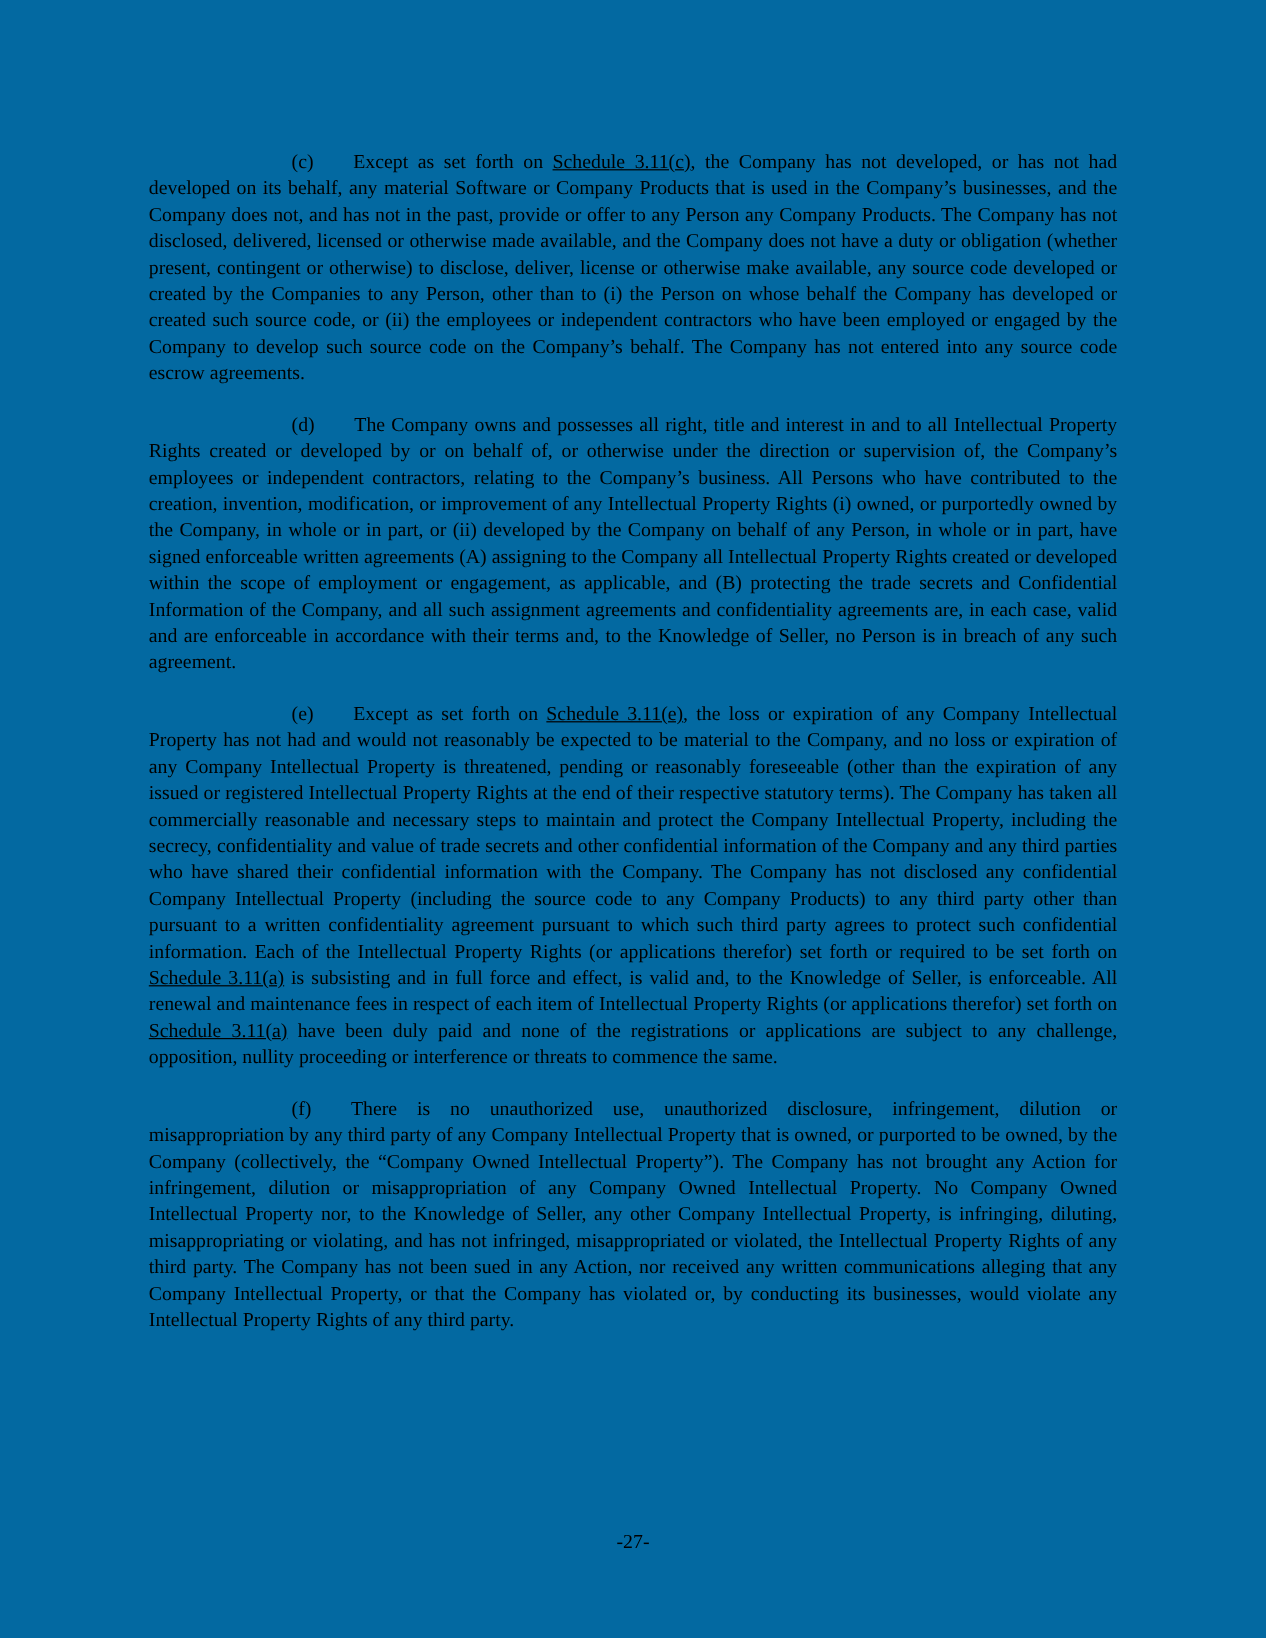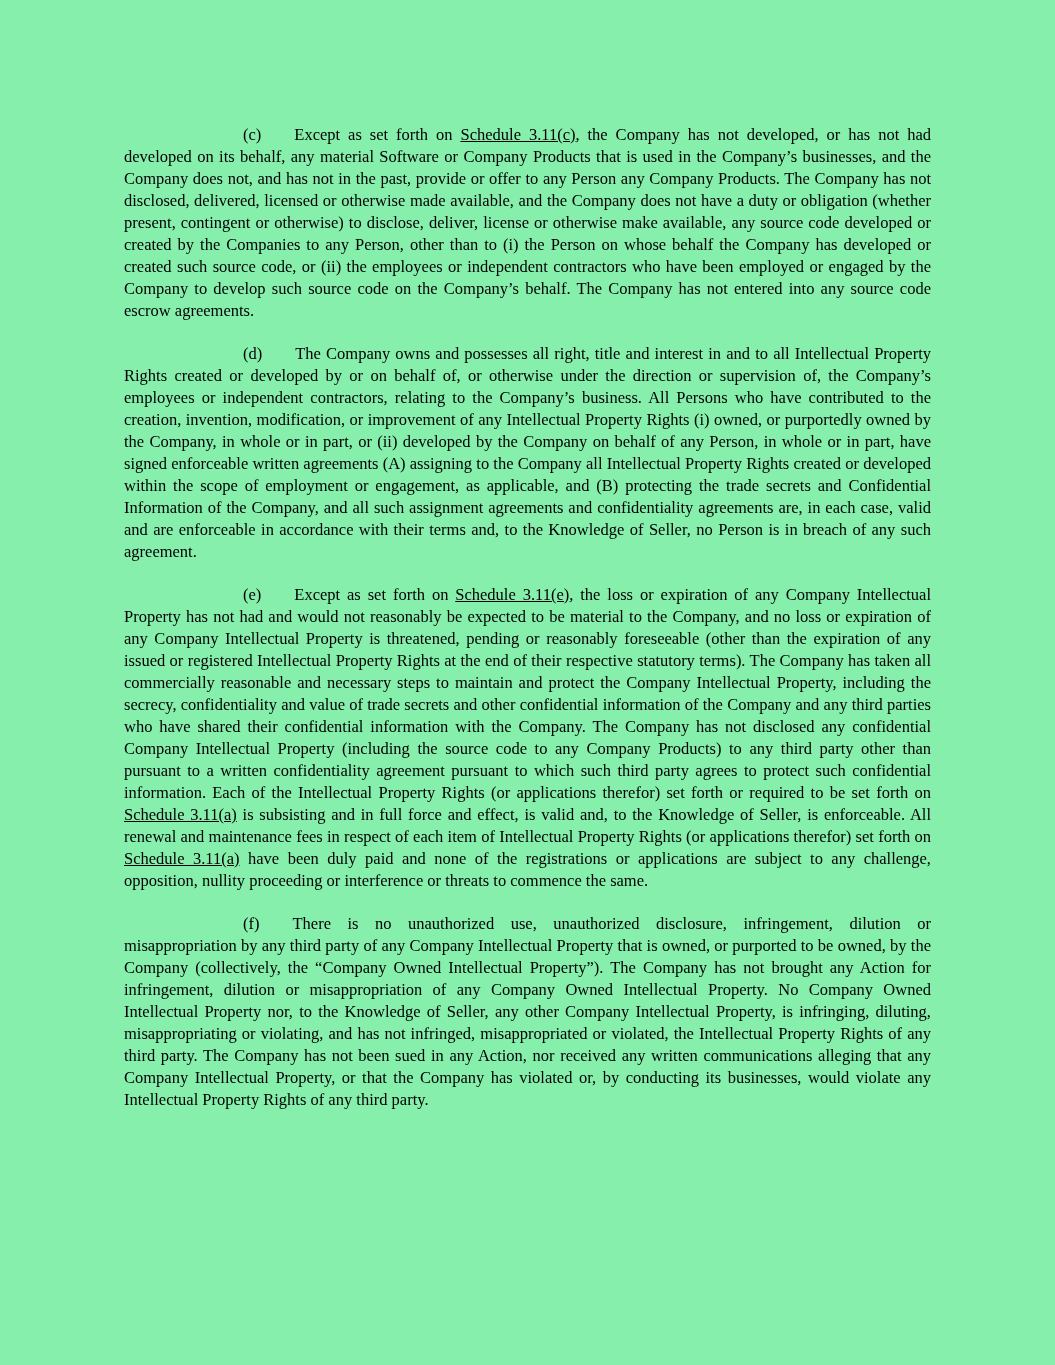--- a/index.html
+++ b/index.html
@@ -10,21 +10,21 @@
   body {
     width: 1055px;
     height: 1365px;
     position: relative;
     font-family: "Liberation Serif", serif;
     color: #000000;
   }
   .page {
     position: absolute;
     inset: 0;
-    background: #86efac;
+    background: #0369a1;
   }
   .content {
     padding: 124px 124px 0 124px;
     width: 807px;
   }
   p.para {
     margin: 0 0 21px 0;
     font-size: 16.5px;
     line-height: 22px;
     text-align: justify;
@@ -59,13 +59,14 @@
     <p class="para"><span class="plabel">(c)</span><span class="tab"></span><span class="ptext"><span>Except as set forth on </span><span class="u">Schedule 3.11(c)</span><span>, the Company has not developed, or has not had developed on its behalf, any material Software or Company Products that is used in the Company’s businesses, and the Company does not, and has not in the past, provide or offer to any Person any Company Products. The Company has not disclosed, delivered, licensed or otherwise made available, and the Company does not have a duty or obligation (whether present, contingent or otherwise) to disclose, deliver, license or otherwise make available, any source code developed or created by the Companies to any Person, other than to (i) the Person on whose behalf the Company has developed or created such source code, or (ii) the employees or independent contractors who have been employed or engaged by the Company to develop such source code on the Company’s behalf. The Company has not entered into any source code escrow agreements.</span></span></p>
 
     <p class="para"><span class="plabel">(d)</span><span class="tab"></span><span class="ptext"><span>The Company owns and possesses all right, title and interest in and to all Intellectual Property Rights created or developed by or on behalf of, or otherwise under the direction or supervision of, the Company’s employees or independent contractors, relating to the Company’s business. All Persons who have contributed to the creation, invention, modification, or improvement of any Intellectual Property Rights (i) owned, or purportedly owned by the Company, in whole or in part, or (ii) developed by the Company on behalf of any Person, in whole or in part, have signed enforceable written agreements (A) assigning to the Company all Intellectual Property Rights created or developed within the scope of employment or engagement, as applicable, and (B) protecting the trade secrets and Confidential Information of the Company, and all such assignment agreements and confidentiality agreements are, in each case, valid and are enforceable in accordance with their terms and, to the Knowledge of Seller, no Person is in breach of any such agreement.</span></span></p>
 
     <p class="para"><span class="plabel">(e)</span><span class="tab"></span><span class="ptext"><span>Except as set forth on </span><span class="u">Schedule 3.11(e)</span><span>, the loss or expiration of any Company Intellectual Property has not had and would not reasonably be expected to be material to the Company, and no loss or expiration of any Company Intellectual Property is threatened, pending or reasonably foreseeable (other than the expiration of any issued or registered Intellectual Property Rights at the end of their respective statutory terms). The Company has taken all commercially reasonable and necessary steps to maintain and protect the Company Intellectual Property, including the secrecy, confidentiality and value of trade secrets and other confidential information of the Company and any third parties who have shared their confidential information with the Company. The Company has not disclosed any confidential Company Intellectual Property (including the source code to any Company Products) to any third party other than pursuant to a written confidentiality agreement pursuant to which such third party agrees to protect such confidential information. Each of the Intellectual Property Rights (or applications therefor) set forth or required to be set forth on </span><span class="u">Schedule 3.11(a)</span><span> is subsisting and in full force and effect, is valid and, to the Knowledge of Seller, is enforceable. All renewal and maintenance fees in respect of each item of Intellectual Property Rights (or applications therefor) set forth on </span><span class="u">Schedule 3.11(a)</span><span> have been duly paid and none of the registrations or applications are subject to any challenge, opposition, nullity proceeding or interference or threats to commence the same.</span></span></p>
 
     <p class="para"><span class="plabel">(f)</span><span class="tab"></span><span class="ptext"><span>There is no unauthorized use, unauthorized disclosure, infringement, dilution or misappropriation by any third party of any Company Intellectual Property that is owned, or purported to be owned, by the Company (collectively, the “Company Owned Intellectual Property”).  The Company has not brought any Action for infringement, dilution or misappropriation of any Company Owned Intellectual Property. No Company Owned Intellectual Property nor, to the Knowledge of Seller, any other Company Intellectual Property, is infringing, diluting, misappropriating or violating, and has not infringed, misappropriated or violated, the Intellectual Property Rights of any third party.  The Company has not been sued in any Action, nor received any written communications alleging that any Company Intellectual Property, or that the Company has violated or, by conducting its businesses, would violate any Intellectual Property Rights of any third party.</span></span></p>
 
   </div>
 
+  <div class="footer">-27-</div>
 </div>
 
 </body></html>

